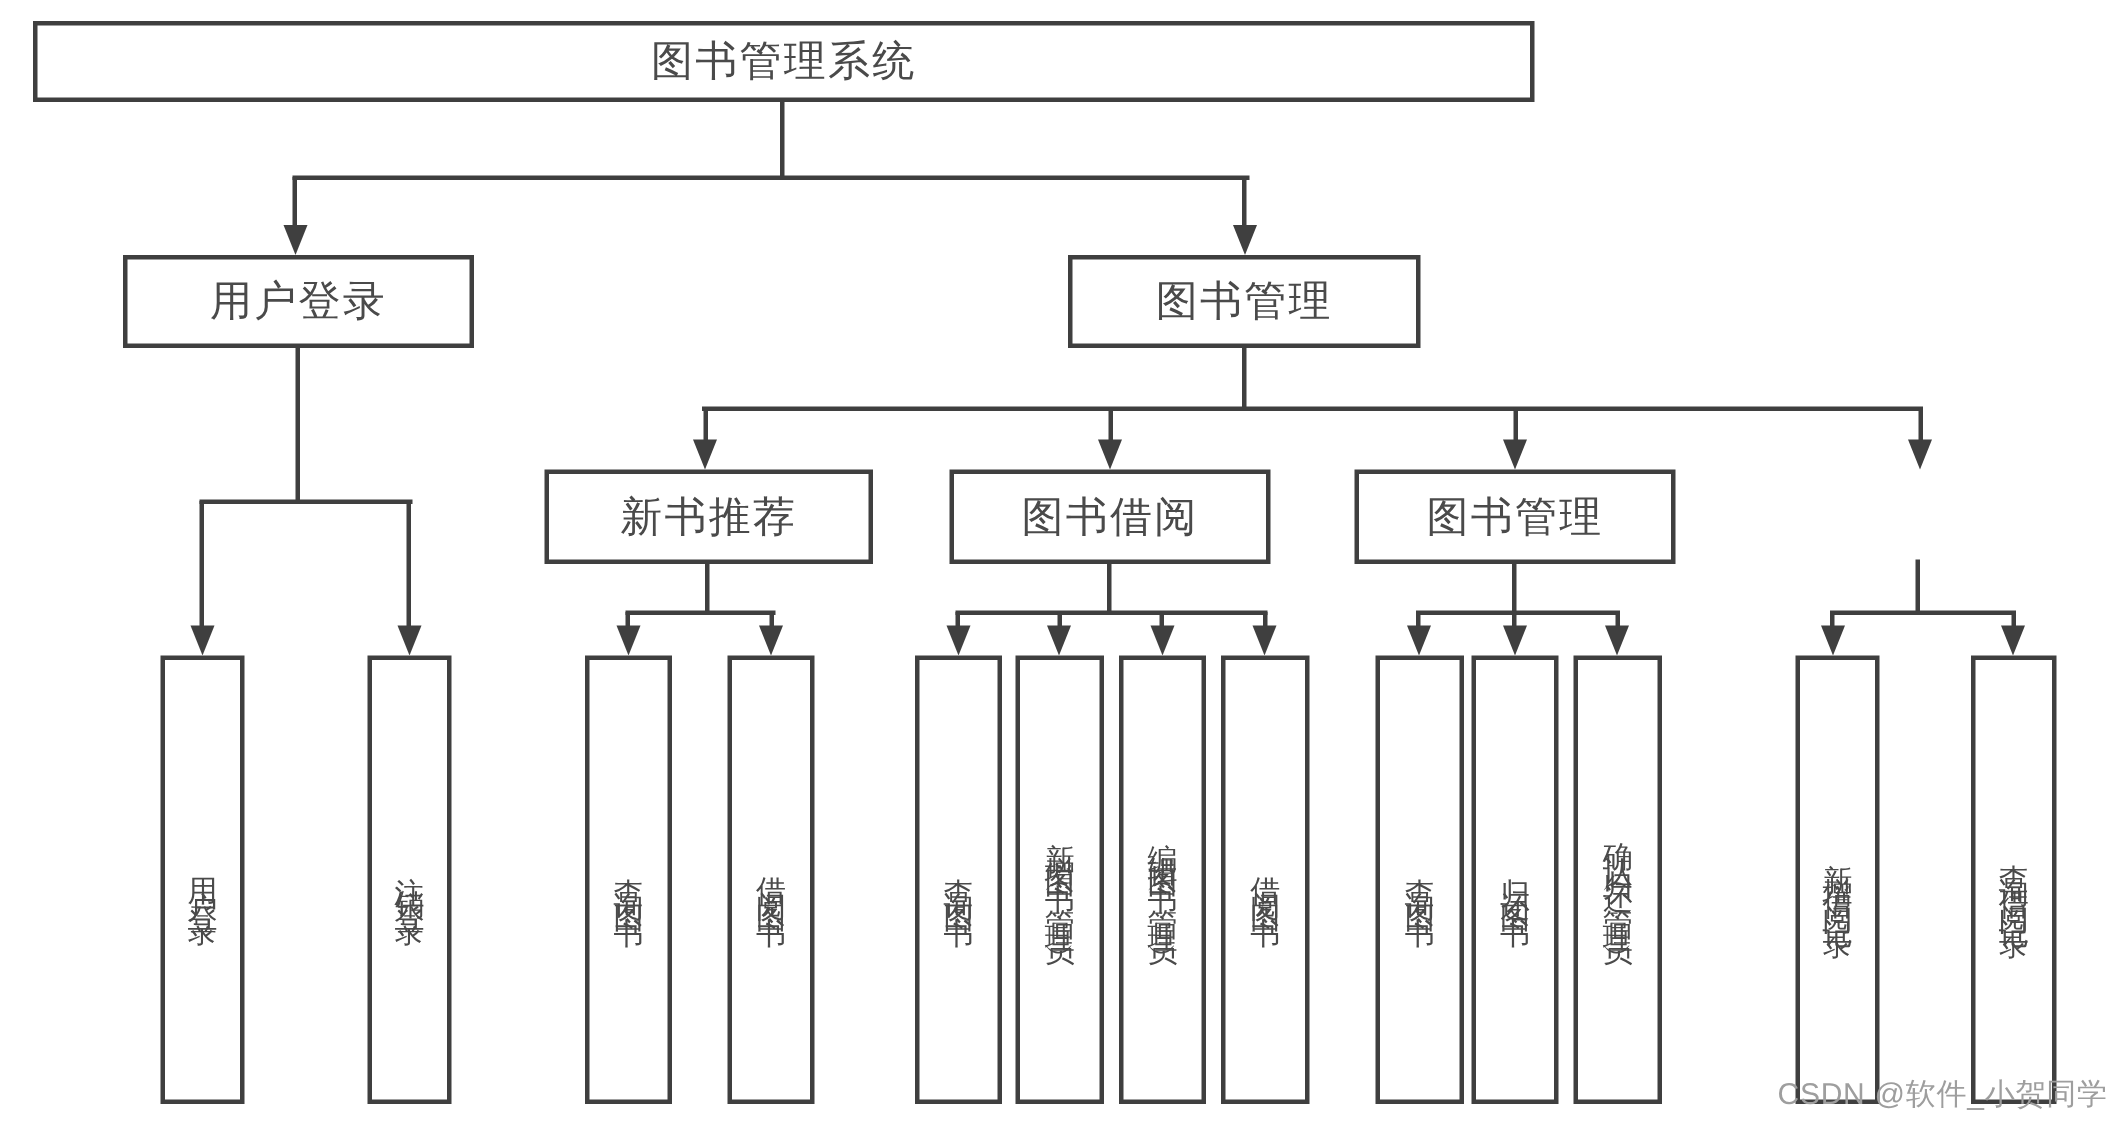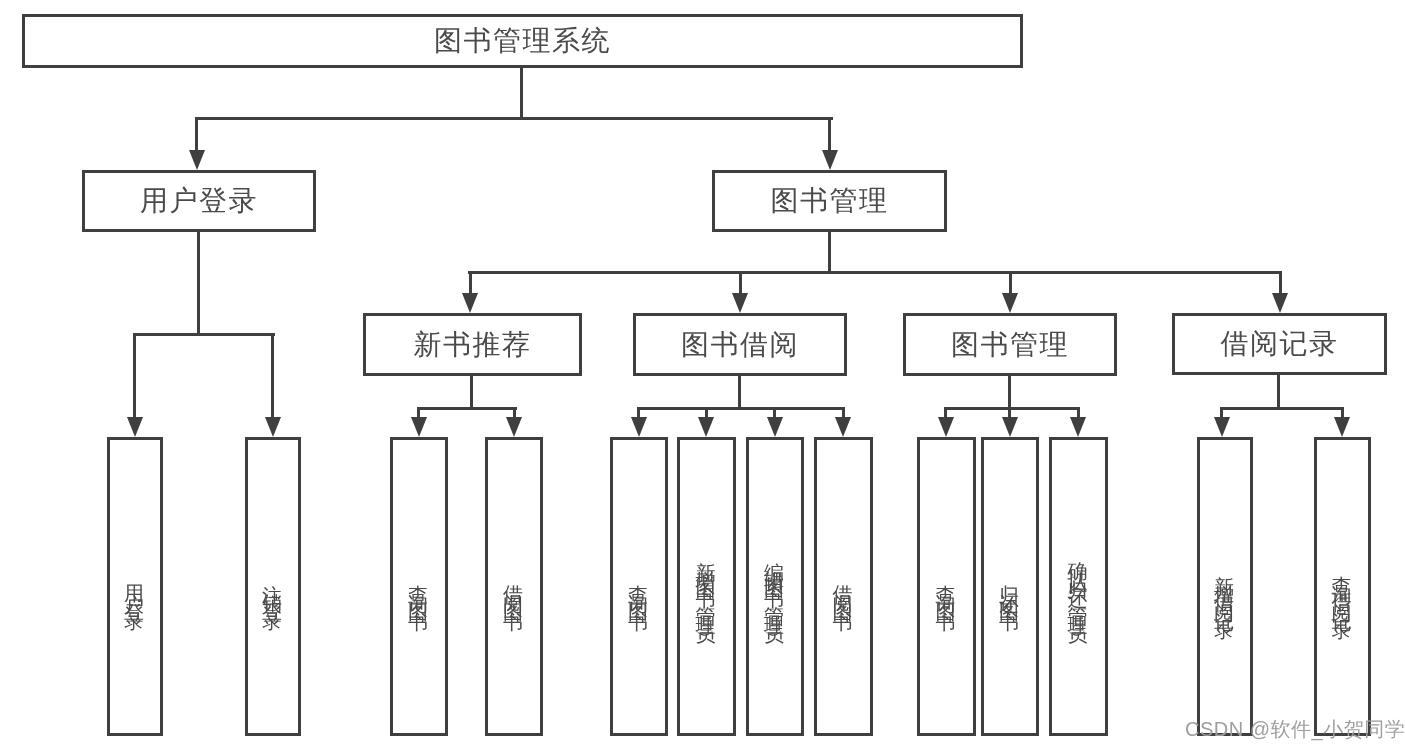--- a/index.html
+++ b/index.html
@@ -54,23 +54,20 @@
   </div>
 
   <div class="box hbox" style="left:363px;top:313px;width:219px;height:63px">
     <span class="label">新书推荐</span>
   </div>
   <div class="box hbox" style="left:633px;top:313px;width:214px;height:63px">
     <span class="label">图书借阅</span>
   </div>
   <div class="box hbox" style="left:903px;top:313px;width:214px;height:63px">
     <span class="label">图书管理</span>
-  </div>
-  <div class="box hbox" style="left:1172px;top:313px;width:215px;height:62px">
-    <span class="label">借阅记录</span>
   </div>
 
   <div class="box vbox" style="left:107px;top:437px;width:56px;height:299px">
     <span class="label">用户登录</span>
   </div>
   <div class="box vbox" style="left:245px;top:437px;width:56px;height:299px">
     <span class="label">注销登录</span>
   </div>
 
   <div class="box vbox" style="left:390px;top:437px;width:58px;height:299px">

